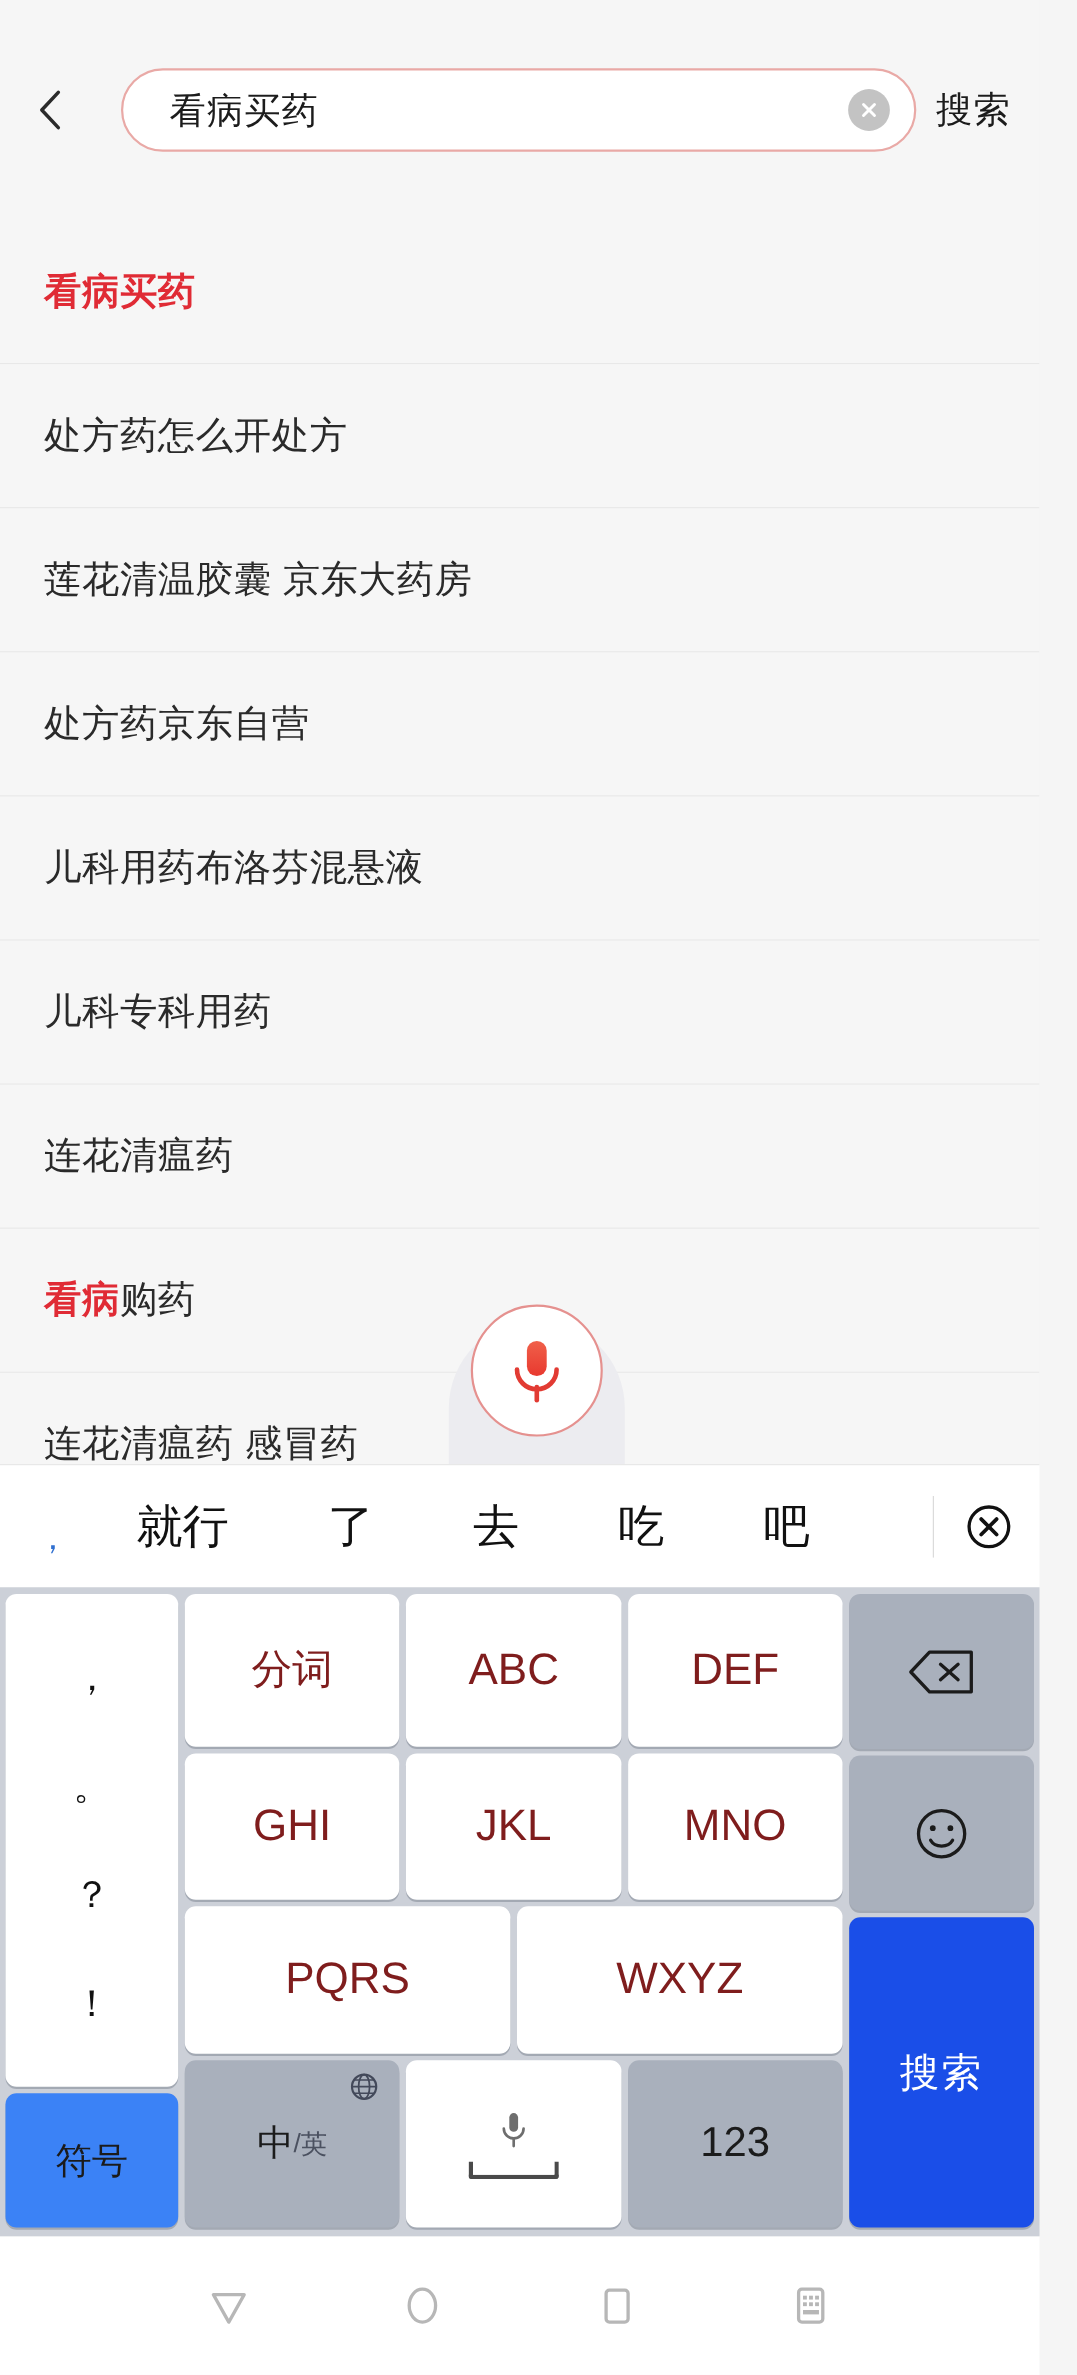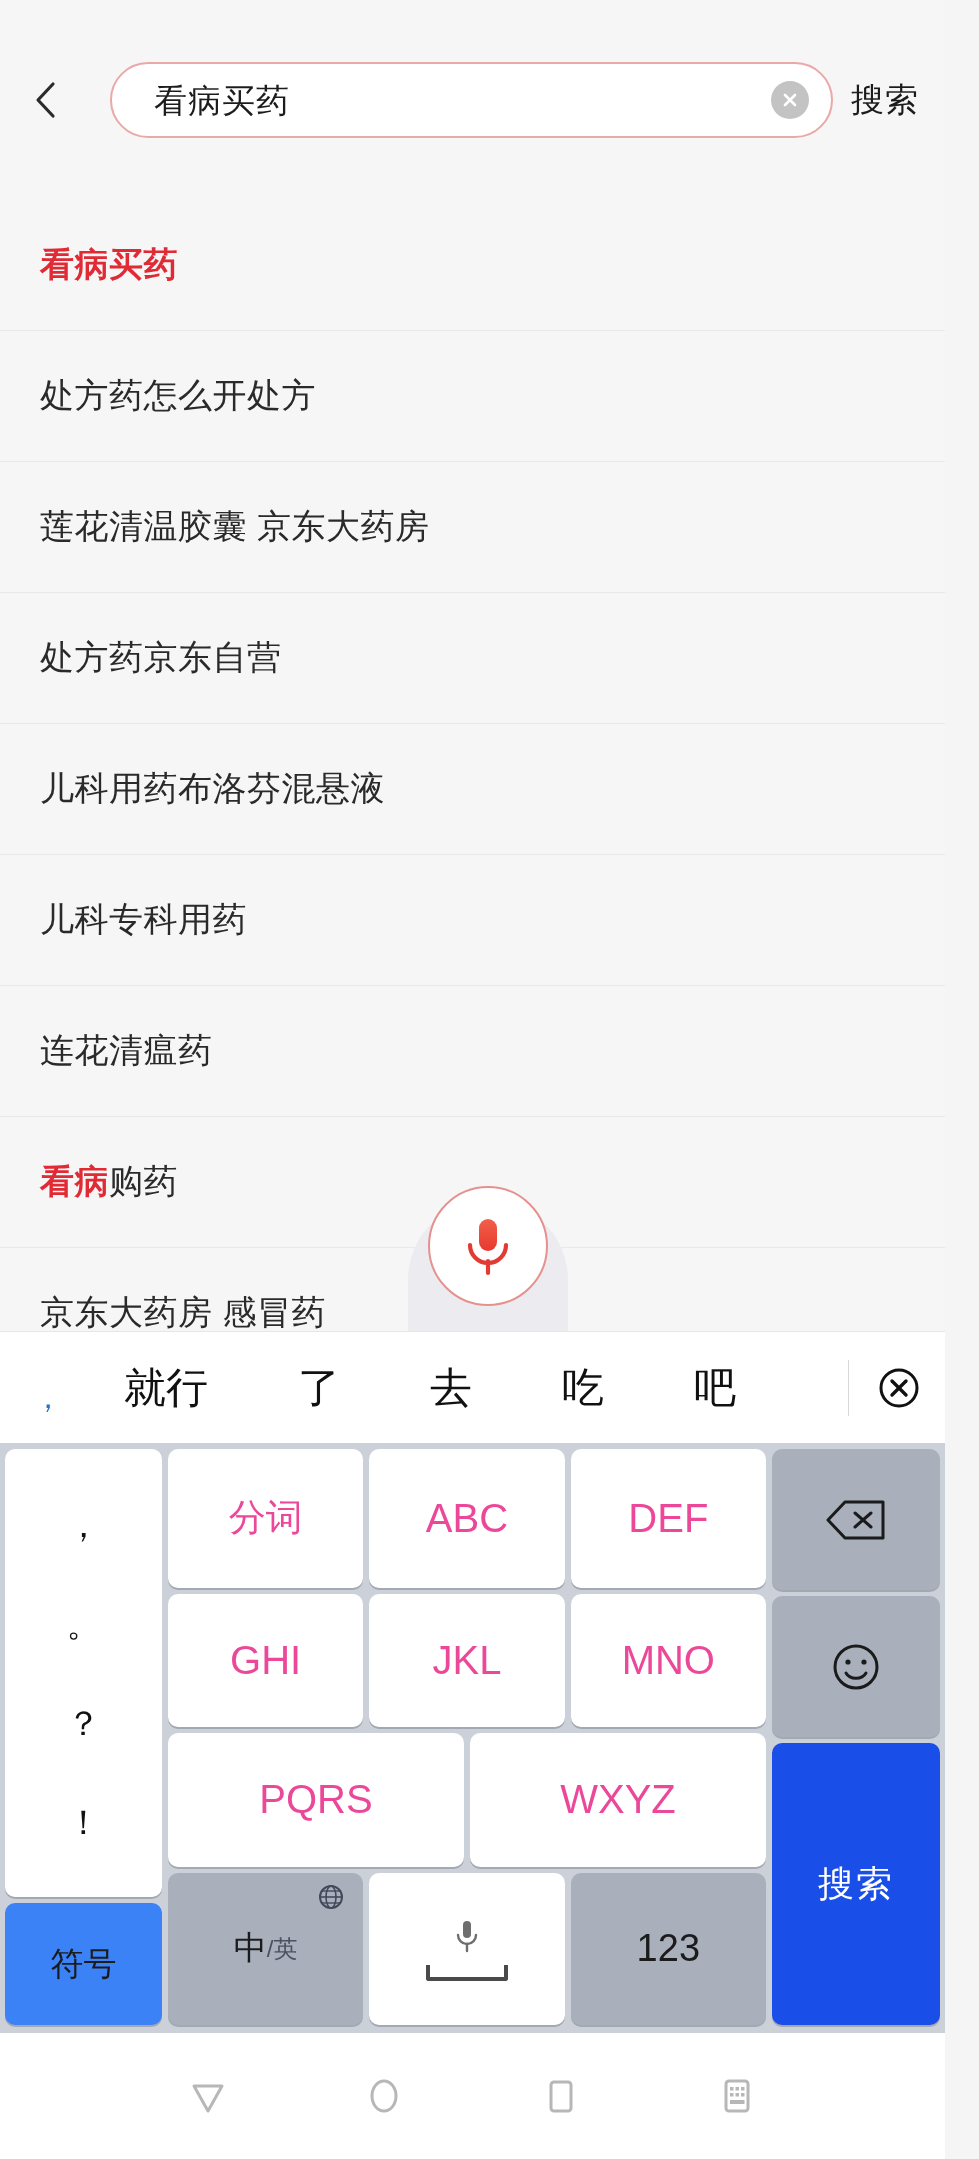--- a/index.html
+++ b/index.html
@@ -240,21 +240,21 @@
   }
   .key {
     flex: 1 1 0;
     background: #ffffff;
     border-radius: 10px;
     box-shadow: 0 2px 0 rgba(130,137,150,0.55);
     display: flex;
     align-items: center;
     justify-content: center;
     font-size: 40px;
-    color: #ec4899;
+    color: #7f1d1d;
     position: relative;
   }
   .key.cjk { font-size: 37px; }
   .key.grey {
     background: #a9b0bc;
     color: #1b1b1b;
     font-size: 33px;
   }
   .key .globe {
     position: absolute;
@@ -374,21 +374,21 @@
     <div class="sugg-item">
       <span class="plain">连花清瘟药</span>
     </div>
 
     <div class="sugg-item">
       <span class="hl">看病</span>
         <span class="plain">购药</span>
     </div>
 
     <div class="sugg-item">
-      <span class="plain">京东大药房 感冒药</span>
+      <span class="plain">连花清瘟药 感冒药</span>
     </div>
 
   </div>
 
   <div class="voice-wrap">
     <div class="voice-hump"></div>
     <div class="voice-btn">
       <svg width="54" height="62" viewBox="0 0 54 62">
         <defs>
           <linearGradient id="micgrad" x1="0" y1="0" x2="0" y2="1">

